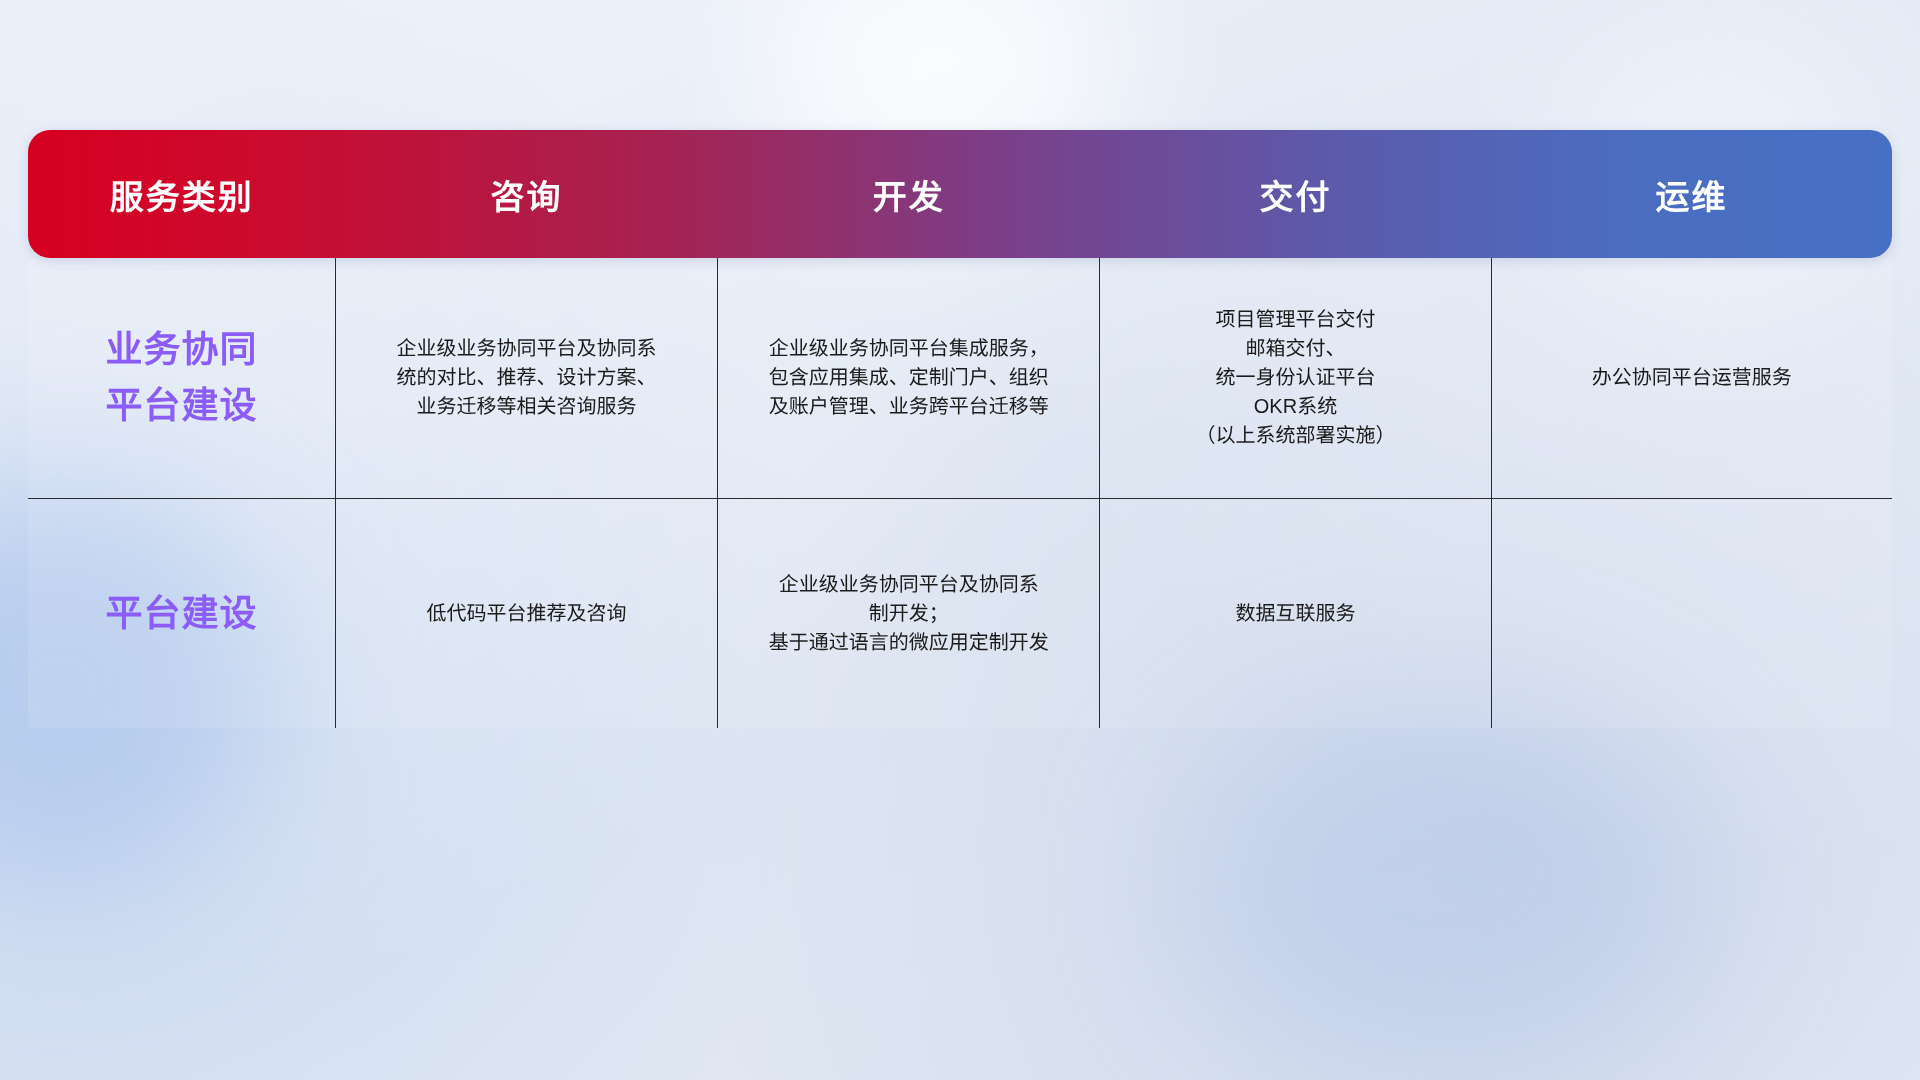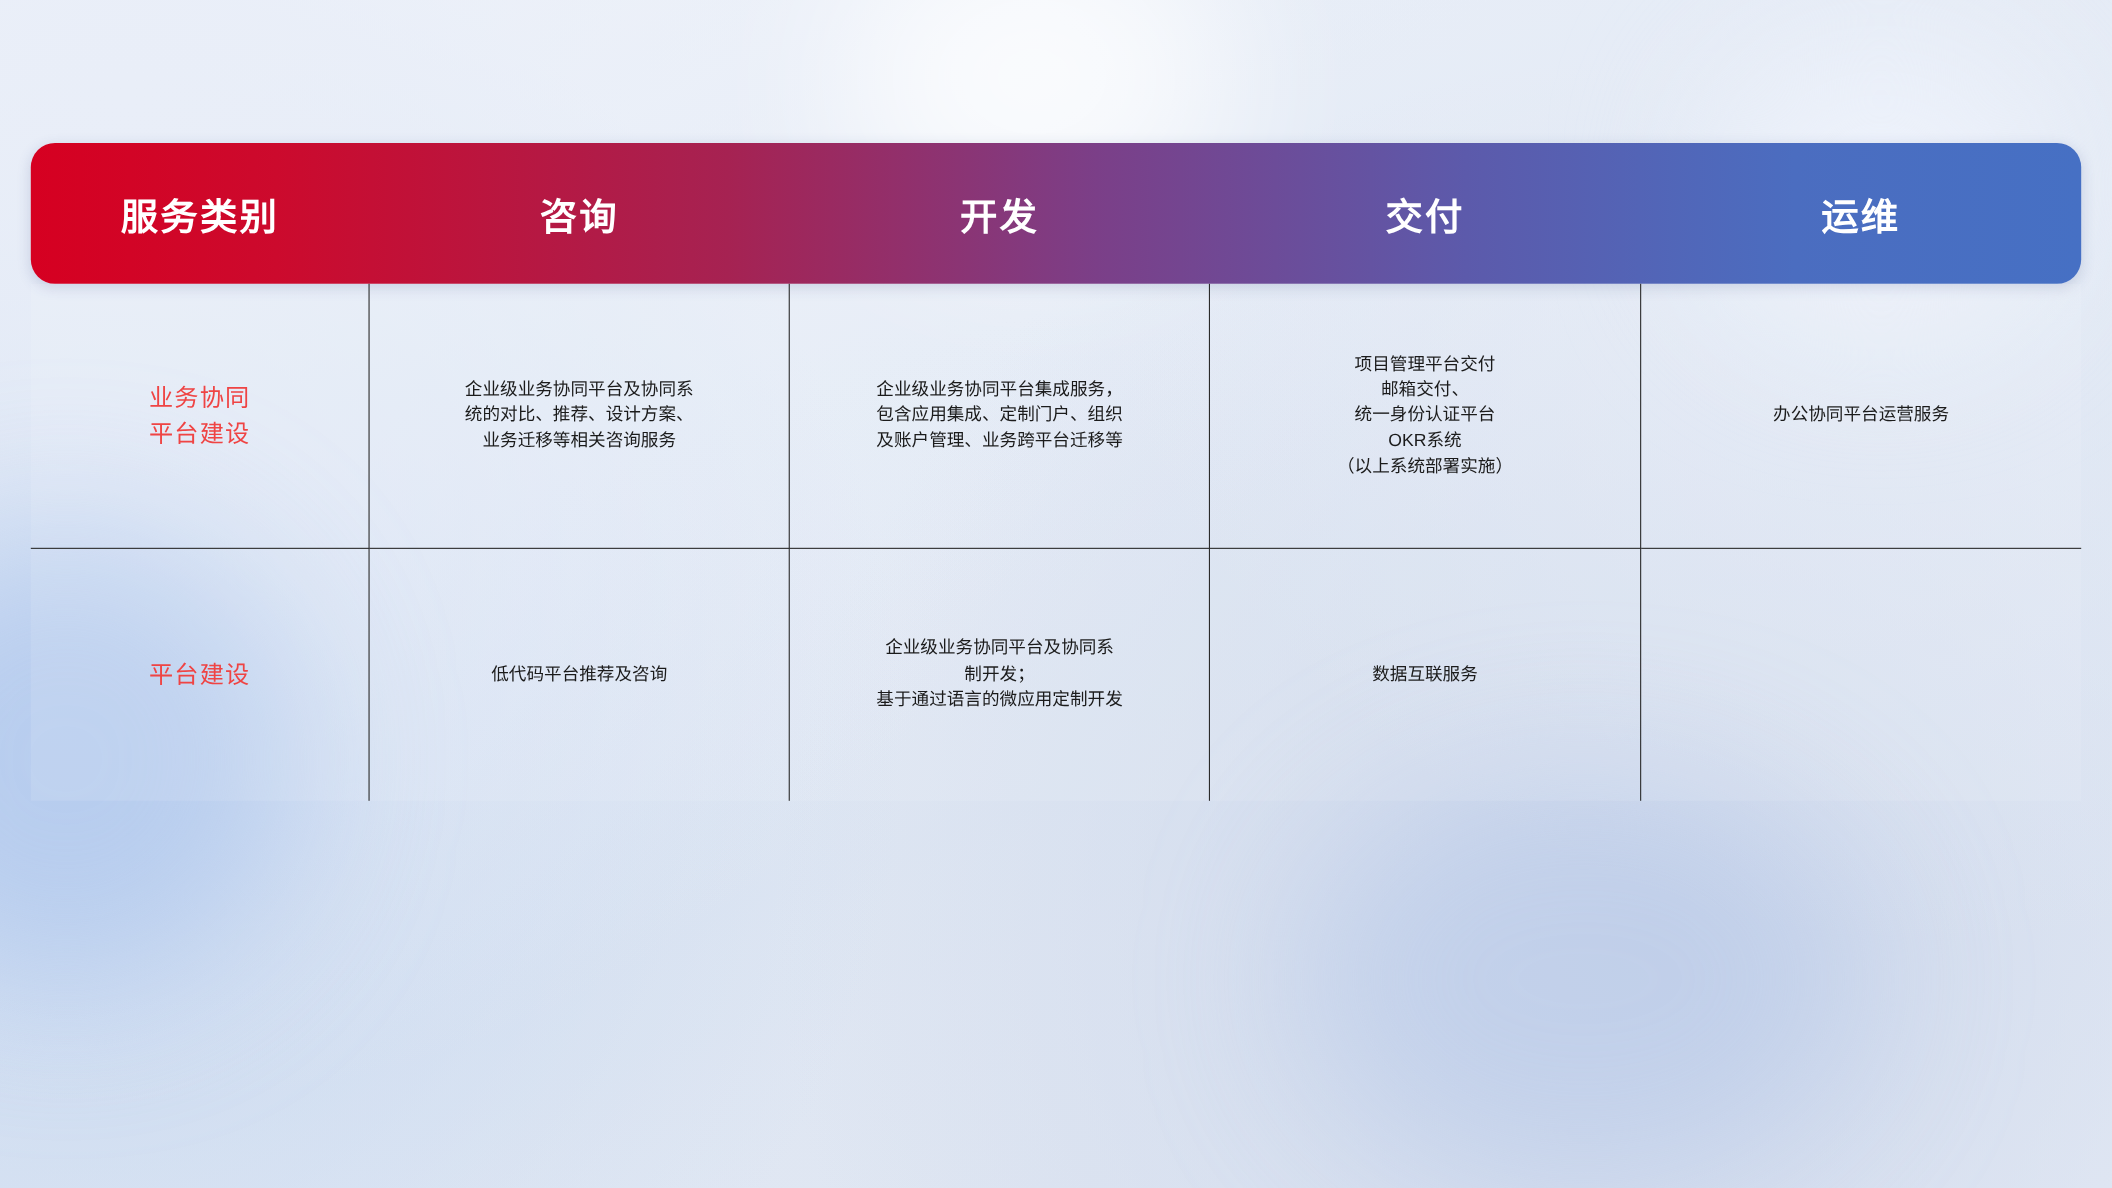--- a/index.html
+++ b/index.html
@@ -77,31 +77,31 @@
     background: linear-gradient(90deg, #d60021 0%, #cc0a2d 12%, #a62252 34%, #7b3f88 52%, #5c5aab 70%, #4b6dc0 86%, #4670c4 100%);
     box-shadow: 0 3px 12px rgba(60,80,140,0.18);
   }
 
   
   tbody td {
     border: 1px solid #2b2b2b;
     vertical-align: middle;
     text-align: center;
     color: #1b1b1b;
-    font-size: 16px;
+    font-size: 20px;
     line-height: 1.45;
     padding: 16px 18px;
     background: rgba(255,255,255,0.10);
   }
   tbody tr:first-child td { border-top: none; }
   tbody td:first-child {
     border-left: none;
-    color: #ef4444;
-    font-weight: normal;
-    font-size: 22px;
+    color: #8b5cf6;
+    font-weight: bold;
+    font-size: 37px;
     letter-spacing: 1px;
     line-height: 1.5;
   }
   tbody td:last-child { border-right: none; }
   tbody tr:last-child td { border-bottom: none; }
 
   .r1 { height: 240px; }
   .r2 { height: 200px; }
   .r3 { height: 230px; }
 

